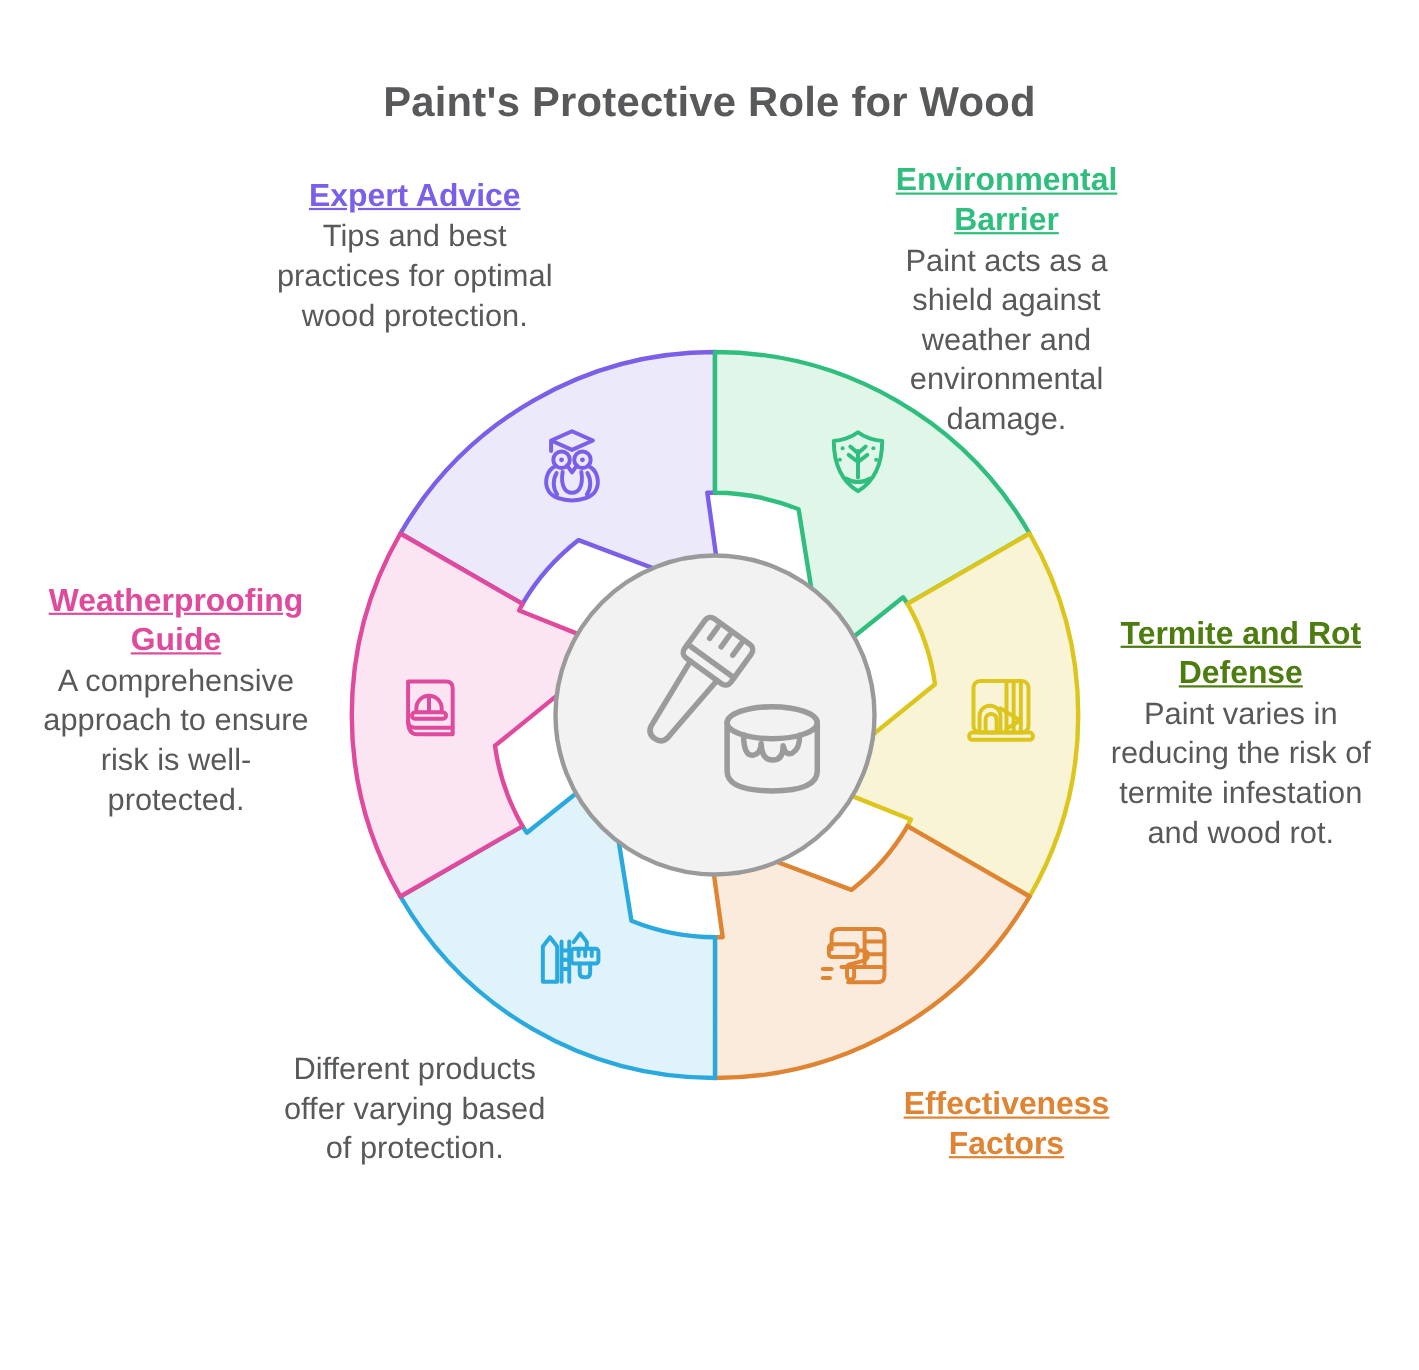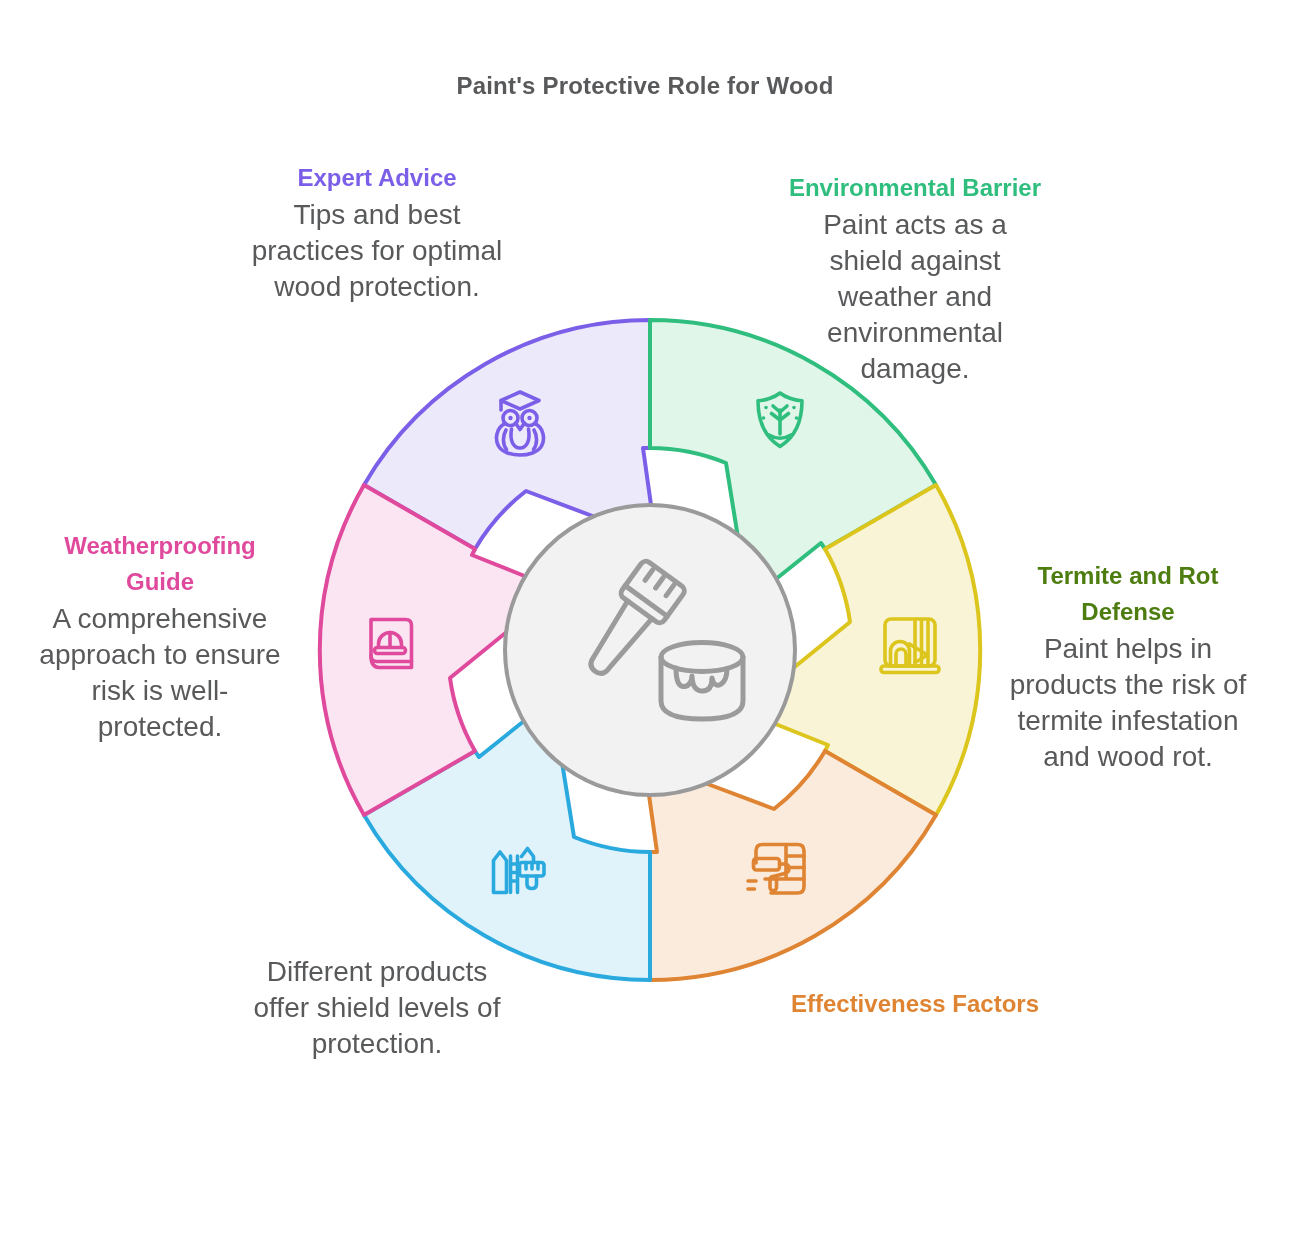--- a/index.html
+++ b/index.html
@@ -3,24 +3,24 @@
 <meta charset="utf-8">
 <style>
   html,body{margin:0;padding:0;background:#ffffff;}
   #canvas{
     position:relative;width:1290px;height:1245px;background:#ffffff;overflow:hidden;
     font-family:"Liberation Sans","DejaVu Sans",sans-serif;
   }
   #wheel{position:absolute;left:0;top:0;}
   .title{
     position:absolute;left:0;top:72px;width:1290px;text-align:center;
-    font-size:24px;font-weight:700;color:#58595B;letter-spacing:.2px;
+    font-size:38px;font-weight:700;color:#58595B;letter-spacing:.2px;
   }
   .seg-text{position:absolute;width:260px;text-align:center;}
-  .seg-label{font-size:24px;font-weight:700;line-height:36px;}
+  .seg-label{font-size:29px;font-weight:700;line-height:36px;text-decoration:underline;}
   .seg-desc{font-size:28px;line-height:36px;color:#58595B;margin-top:1px;}
   .pos-expert{left:247px;top:160px;}
   .pos-env{left:785px;top:146px;}
   .pos-termite{left:998px;top:558px;}
   .pos-effect{left:785px;top:953px;}
   .pos-sealant{left:247px;top:953px;}
   .pos-weather{left:30px;top:528px;}
   .icon{fill:none;stroke-width:3.6;stroke-linecap:round;stroke-linejoin:round;}
   .center-icon{fill:none;stroke-width:5;stroke-linecap:round;stroke-linejoin:round;}
   .wheel-seg{stroke-width:4;stroke-linejoin:round;}
@@ -115,35 +115,35 @@
       <path d="M676 668 Q676 688 685 686.5 Q691.5 685 692 676 Q692.5 691 702.5 691 Q712 691 712 678 Q714 687.5 720.5 684.5 Q727 681 727 668.5"></path>
     </g>
   </svg>
 
   <div class="seg-text pos-expert">
     <div class="seg-label" style="color: rgb(124, 95, 232);">Expert Advice</div>
     <div class="seg-desc">Tips and best practices for optimal wood protection.</div>
   </div>
 
   <div class="seg-text pos-env">
-    <div class="seg-label" style="color: rgb(48, 190, 126); margin-top: 24px;">Environmental Barrier</div>
+    <div class="seg-label" style="color: rgb(48, 190, 126);">Environmental Barrier</div>
     <div class="seg-desc">Paint acts as a shield against weather and environmental damage.</div>
   </div>
 
   <div class="seg-text pos-termite">
     <div class="seg-label" style="color: #4d7c0f;">Termite and Rot Defense</div>
-    <div class="seg-desc">Paint helps in products the risk of termite infestation and wood rot.</div>
+    <div class="seg-desc">Paint varies in reducing the risk of termite infestation and wood rot.</div>
   </div>
 
   <div class="seg-text pos-effect">
     <div class="seg-label" style="color: rgb(223, 132, 50); margin-top: 33px;">Effectiveness Factors</div>
   </div>
 
   <div class="seg-text pos-sealant">
-    <div class="seg-desc">Different products offer shield levels of protection.</div>
+    <div class="seg-desc">Different products offer varying based of protection.</div>
   </div>
 
   <div class="seg-text pos-weather">
     <div class="seg-label" style="color: rgb(224, 74, 157);">Weatherproofing Guide</div>
     <div class="seg-desc">A comprehensive approach to ensure risk is well-protected.</div>
   </div>
 
 </div>
 
 </body></html>

